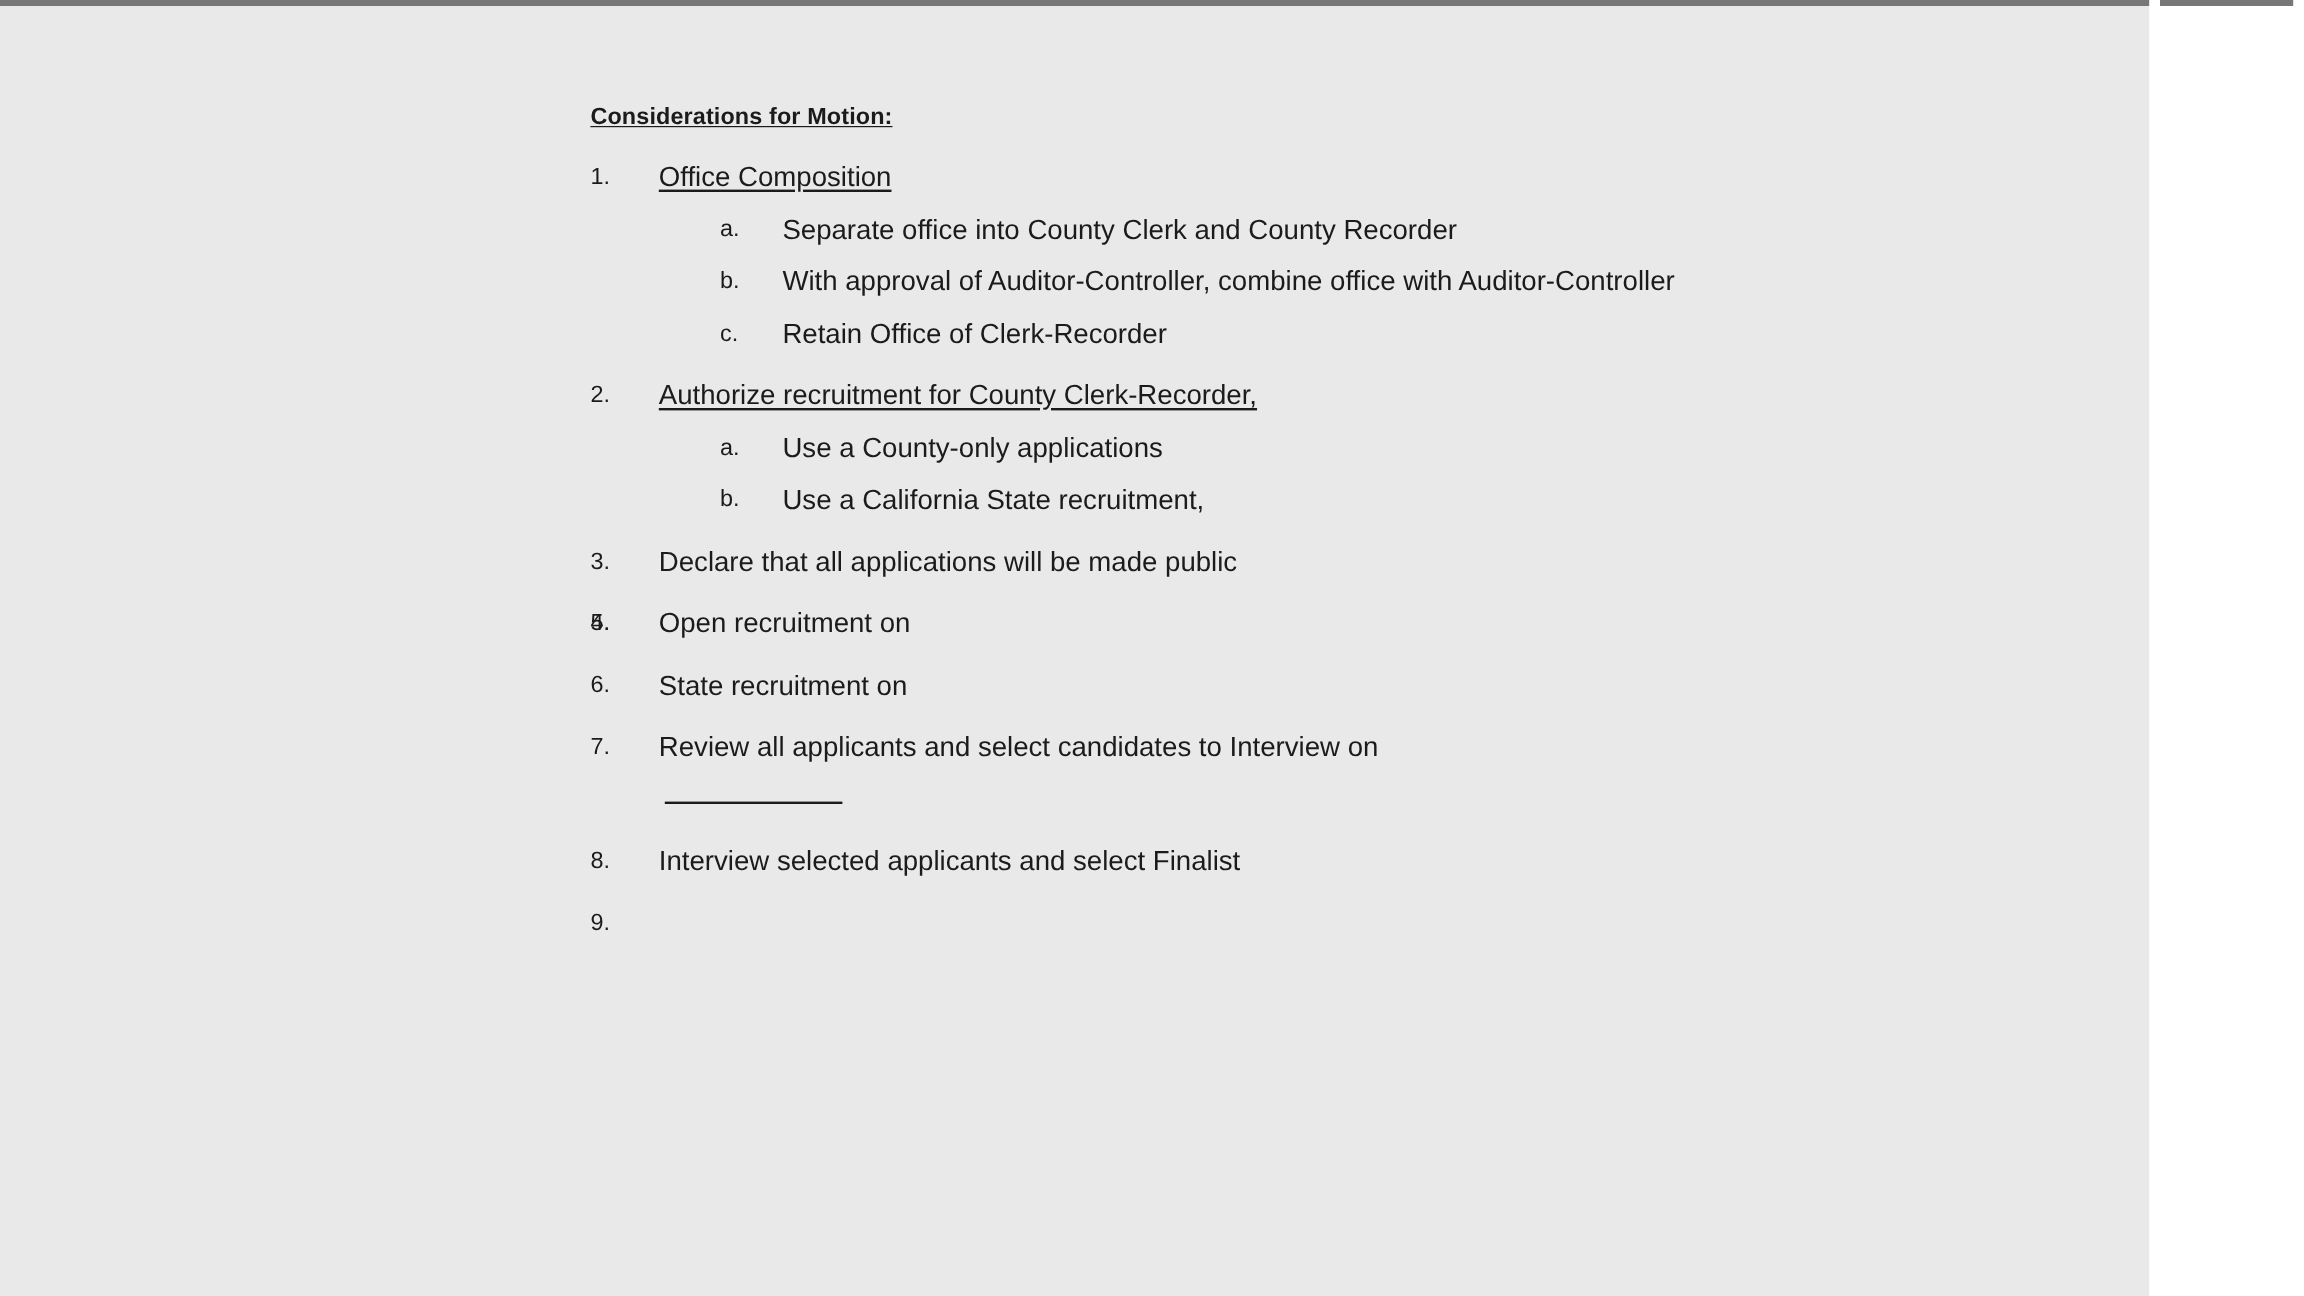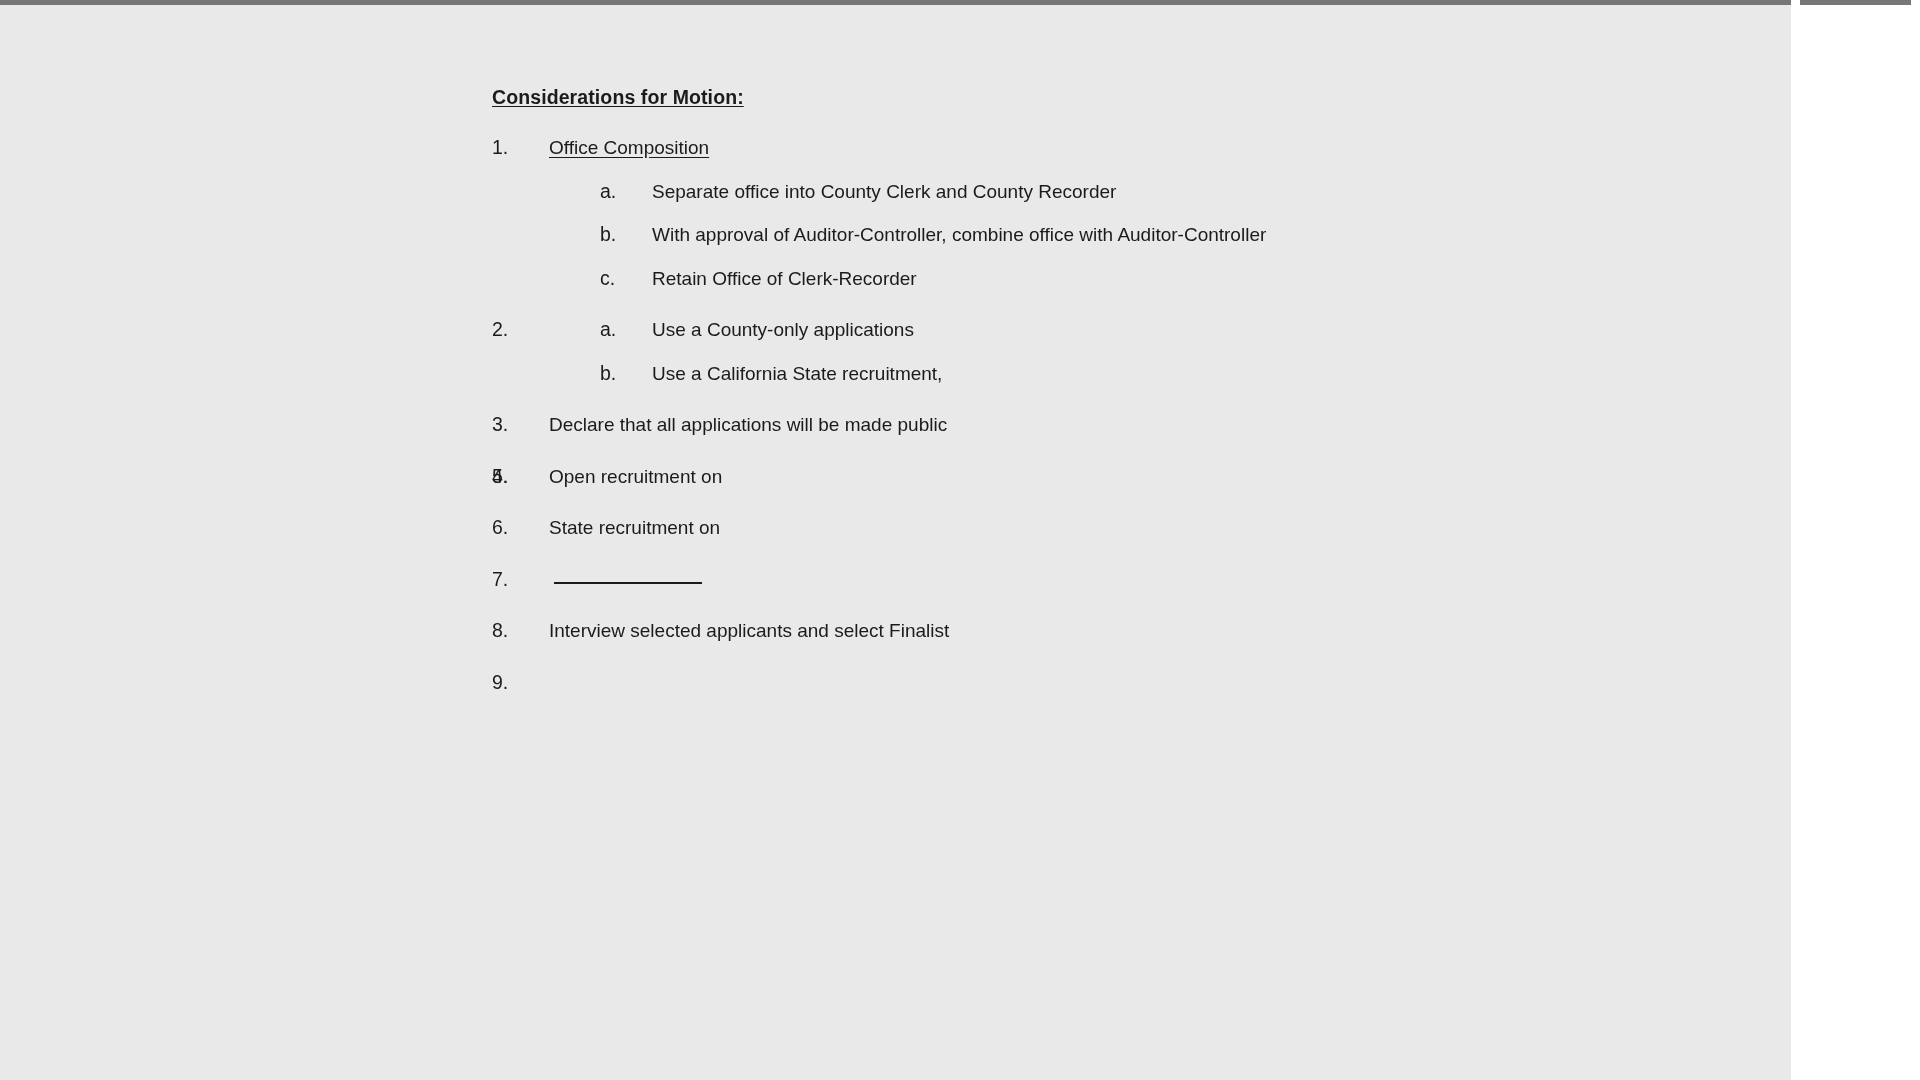--- a/index.html
+++ b/index.html
@@ -79,21 +79,21 @@
     left: 0;
     top: 0;
     width: 46px;
     text-align: left;
     font-size: 19.5px;
     line-height: 43.5px;
     color: #1b1b1b;
   }
   .item-text {
     display: block;
-    font-size: 19px;
+    font-size: 23px;
     line-height: 43.5px;
     color: #1b1b1b;
   }
   .item-text.underlined {
     text-decoration: underline;
     text-underline-offset: 3px;
     width: fit-content;
   }
   .item-text.wrapped {
     max-width: 710px;
@@ -148,20 +148,21 @@
               <span class="item-text">With approval of Auditor-Controller, combine office with Auditor-Controller</span>
             </li>
             <li>
               <span class="marker">c.</span>
               <span class="item-text">Retain Office of Clerk-Recorder</span>
             </li>
           </ol>
         </li>
         <li>
           <span class="marker">2.</span>
+          <span class="item-text underlined">Authorize recruitment for County Clerk-Recorder,</span>
           <ol class="level2">
             <li>
               <span class="marker">a.</span>
               <span class="item-text">Use a County-only applications</span>
             </li>
             <li>
               <span class="marker">b.</span>
               <span class="item-text">Use a California State recruitment,</span>
             </li>
           </ol>
@@ -174,21 +175,21 @@
           <span class="marker">4.</span>
         </li>
         <li>
           <span class="marker">5.</span>
           <span class="item-text">Open recruitment on</span>
         </li>
         <li>
           <span class="marker">6.</span>
           <span class="item-text">State recruitment on</span>
         </li>
-        <li><span class="marker">7.</span><span class="blank w-interview"></span></li>
+        <li><span class="marker">7.</span><span class="item-text">Review all applicants and select candidates to Interview on</span><span class="blank w-interview"></span></li>
         <li>
           <span class="marker">8.</span>
           <span class="item-text">Interview selected applicants and select Finalist</span>
         </li>
         <li>
           <span class="marker">9.</span>
         </li>
       </ol>
 
   </div>

